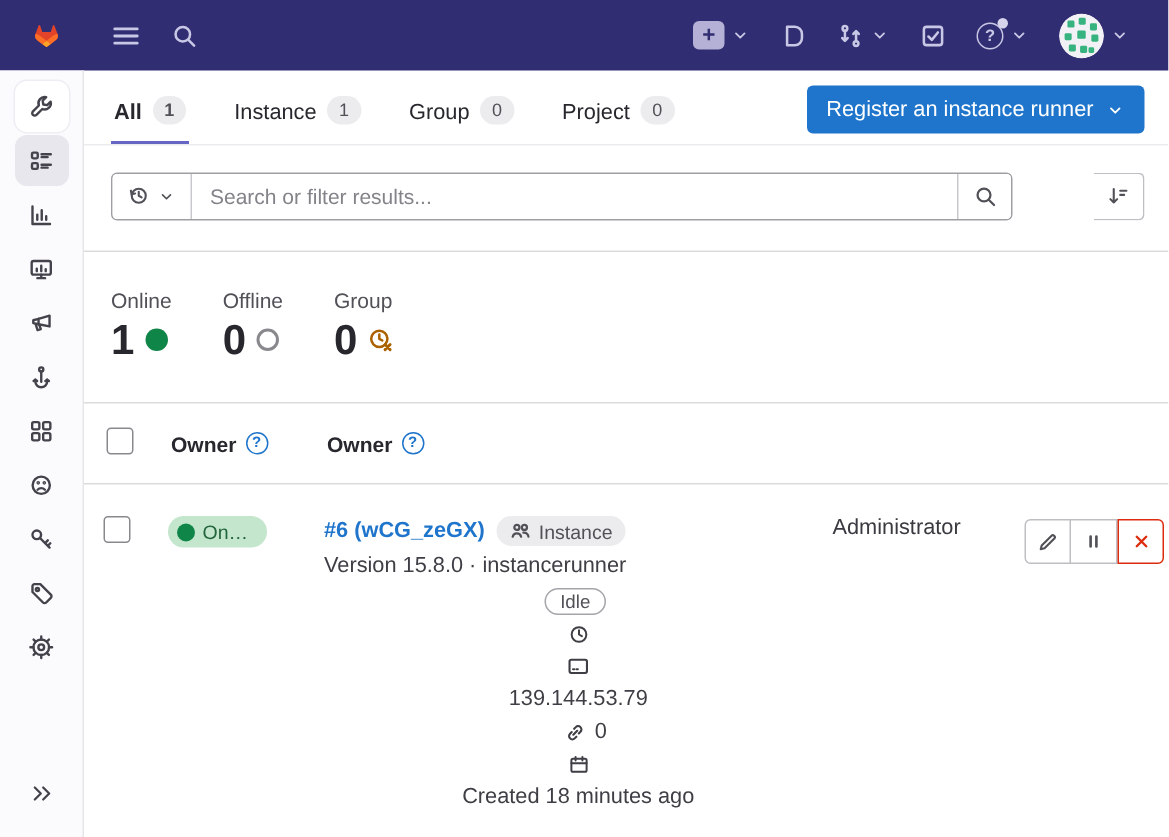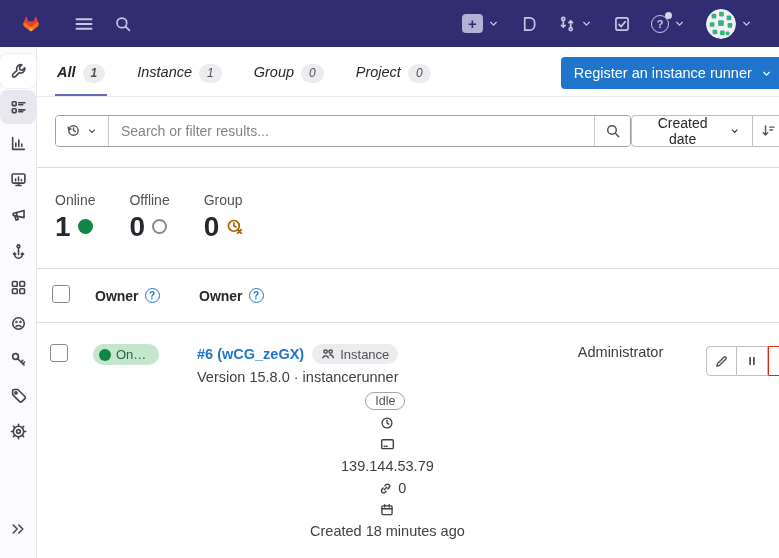--- a/index.html
+++ b/index.html
@@ -26,21 +26,21 @@
   .sb-collapse{margin-top:auto;margin-bottom:12px;}
 
   
   .main{flex:1;display:flex;flex-direction:column;box-sizing:border-box;}
   .breadcrumb{height:47px;display:flex;align-items:center;padding:0 16px 0 18px;font-size:14px;color:#535158;border-bottom:1px solid #f0eff2;}
   .breadcrumb .crumb{color:#535158;text-decoration:none;cursor:pointer;}
   .breadcrumb .sep{margin:0 9px;color:#a4a3a8;font-size:13px;}
   .breadcrumb .current{color:#28272d;font-weight:700;}
 
   .tabsrow{display:flex;align-items:center;padding:4px 16px 0 18px;border-bottom:1px solid #ececef;}
-  .tab{display:flex;align-items:flex-start;gap:7px;padding:13px 2px 11px;margin-right:28px;border:none;background:none;font-size:14.5px;color:#28272d;cursor:pointer;border-bottom:2px solid transparent;font-style:italic;}
+  .tab{display:flex;align-items:flex-end;gap:7px;padding:13px 2px 11px;margin-right:28px;border:none;background:none;font-size:14.5px;color:#28272d;cursor:pointer;border-bottom:2px solid transparent;}
   .tab.active{font-weight:700;border-bottom-color:var(--tab-underline,#6666c4);}
   .count{background:#ececef;color:#535158;font-size:12px;border-radius:10px;padding:1.5px 8px;line-height:1.3;}
   .btn-primary{margin-left:auto;background:var(--accent-blue,#1f75cb);color:#fff;border:none;border-radius:4px;height:32px;padding:0 13px;font-size:14.5px;font-weight:500;display:flex;align-items:center;gap:8px;cursor:pointer;}
 
   .filterrow{display:flex;align-items:center;padding:18px 16px 20px 18px;border-bottom:1px solid #dbdbde;}
   .searchgroup{display:flex;align-items:stretch;height:32px;border:1px solid #9f9ea4;border-radius:4px;overflow:hidden;background:#fff;width:601px;box-sizing:border-box;}
   .histseg{display:flex;align-items:center;gap:5px;padding:0 10px;border-right:1px solid #c9c8cc;color:#535158;background:#fff;border-top:none;border-bottom:none;border-left:none;cursor:pointer;}
   .searchinput{flex:1;border:none;outline:none;padding:0 12px;font-size:14px;color:#28272d;font-family:inherit;}
   .searchinput::placeholder{color:#84838a;}
   .searchbtn{width:36px;background:#fff;border:none;border-left:1px solid #c9c8cc;color:#535158;display:flex;align-items:center;justify-content:center;cursor:pointer;}
@@ -282,26 +282,20 @@
         </button>
         <input class="searchinput" value="" placeholder="Search or filter results..." style="">
         <button class="searchbtn">
           <svg class="svgi" width="16" height="16" viewBox="0 0 16 16">
               <circle cx="7" cy="7" r="4.3"></circle>
               <path d="m10.3 10.3 3.4 3.4"></path>
             </svg>
         </button>
       </div>
       <div class="sortgroup">
-        <button class="sortdd">
-          <span>Created date</span>
-          <svg class="svgi" width="12" height="12" viewBox="0 0 16 16">
-              <path d="m4.5 6.5 3.5 3.5 3.5-3.5"></path>
-            </svg>
-        </button>
         <button class="sortdir">
           <svg class="svgi" width="15" height="15" viewBox="0 0 16 16">
               <path d="M4.8 3.2v9.6M2.4 10.4l2.4 2.4 2.4-2.4M9.4 4.4h4.4M9.4 7.4h2.8"></path>
             </svg>
         </button>
       </div>
     </div>
 
     <div class="stats">
       <div class="stat">

